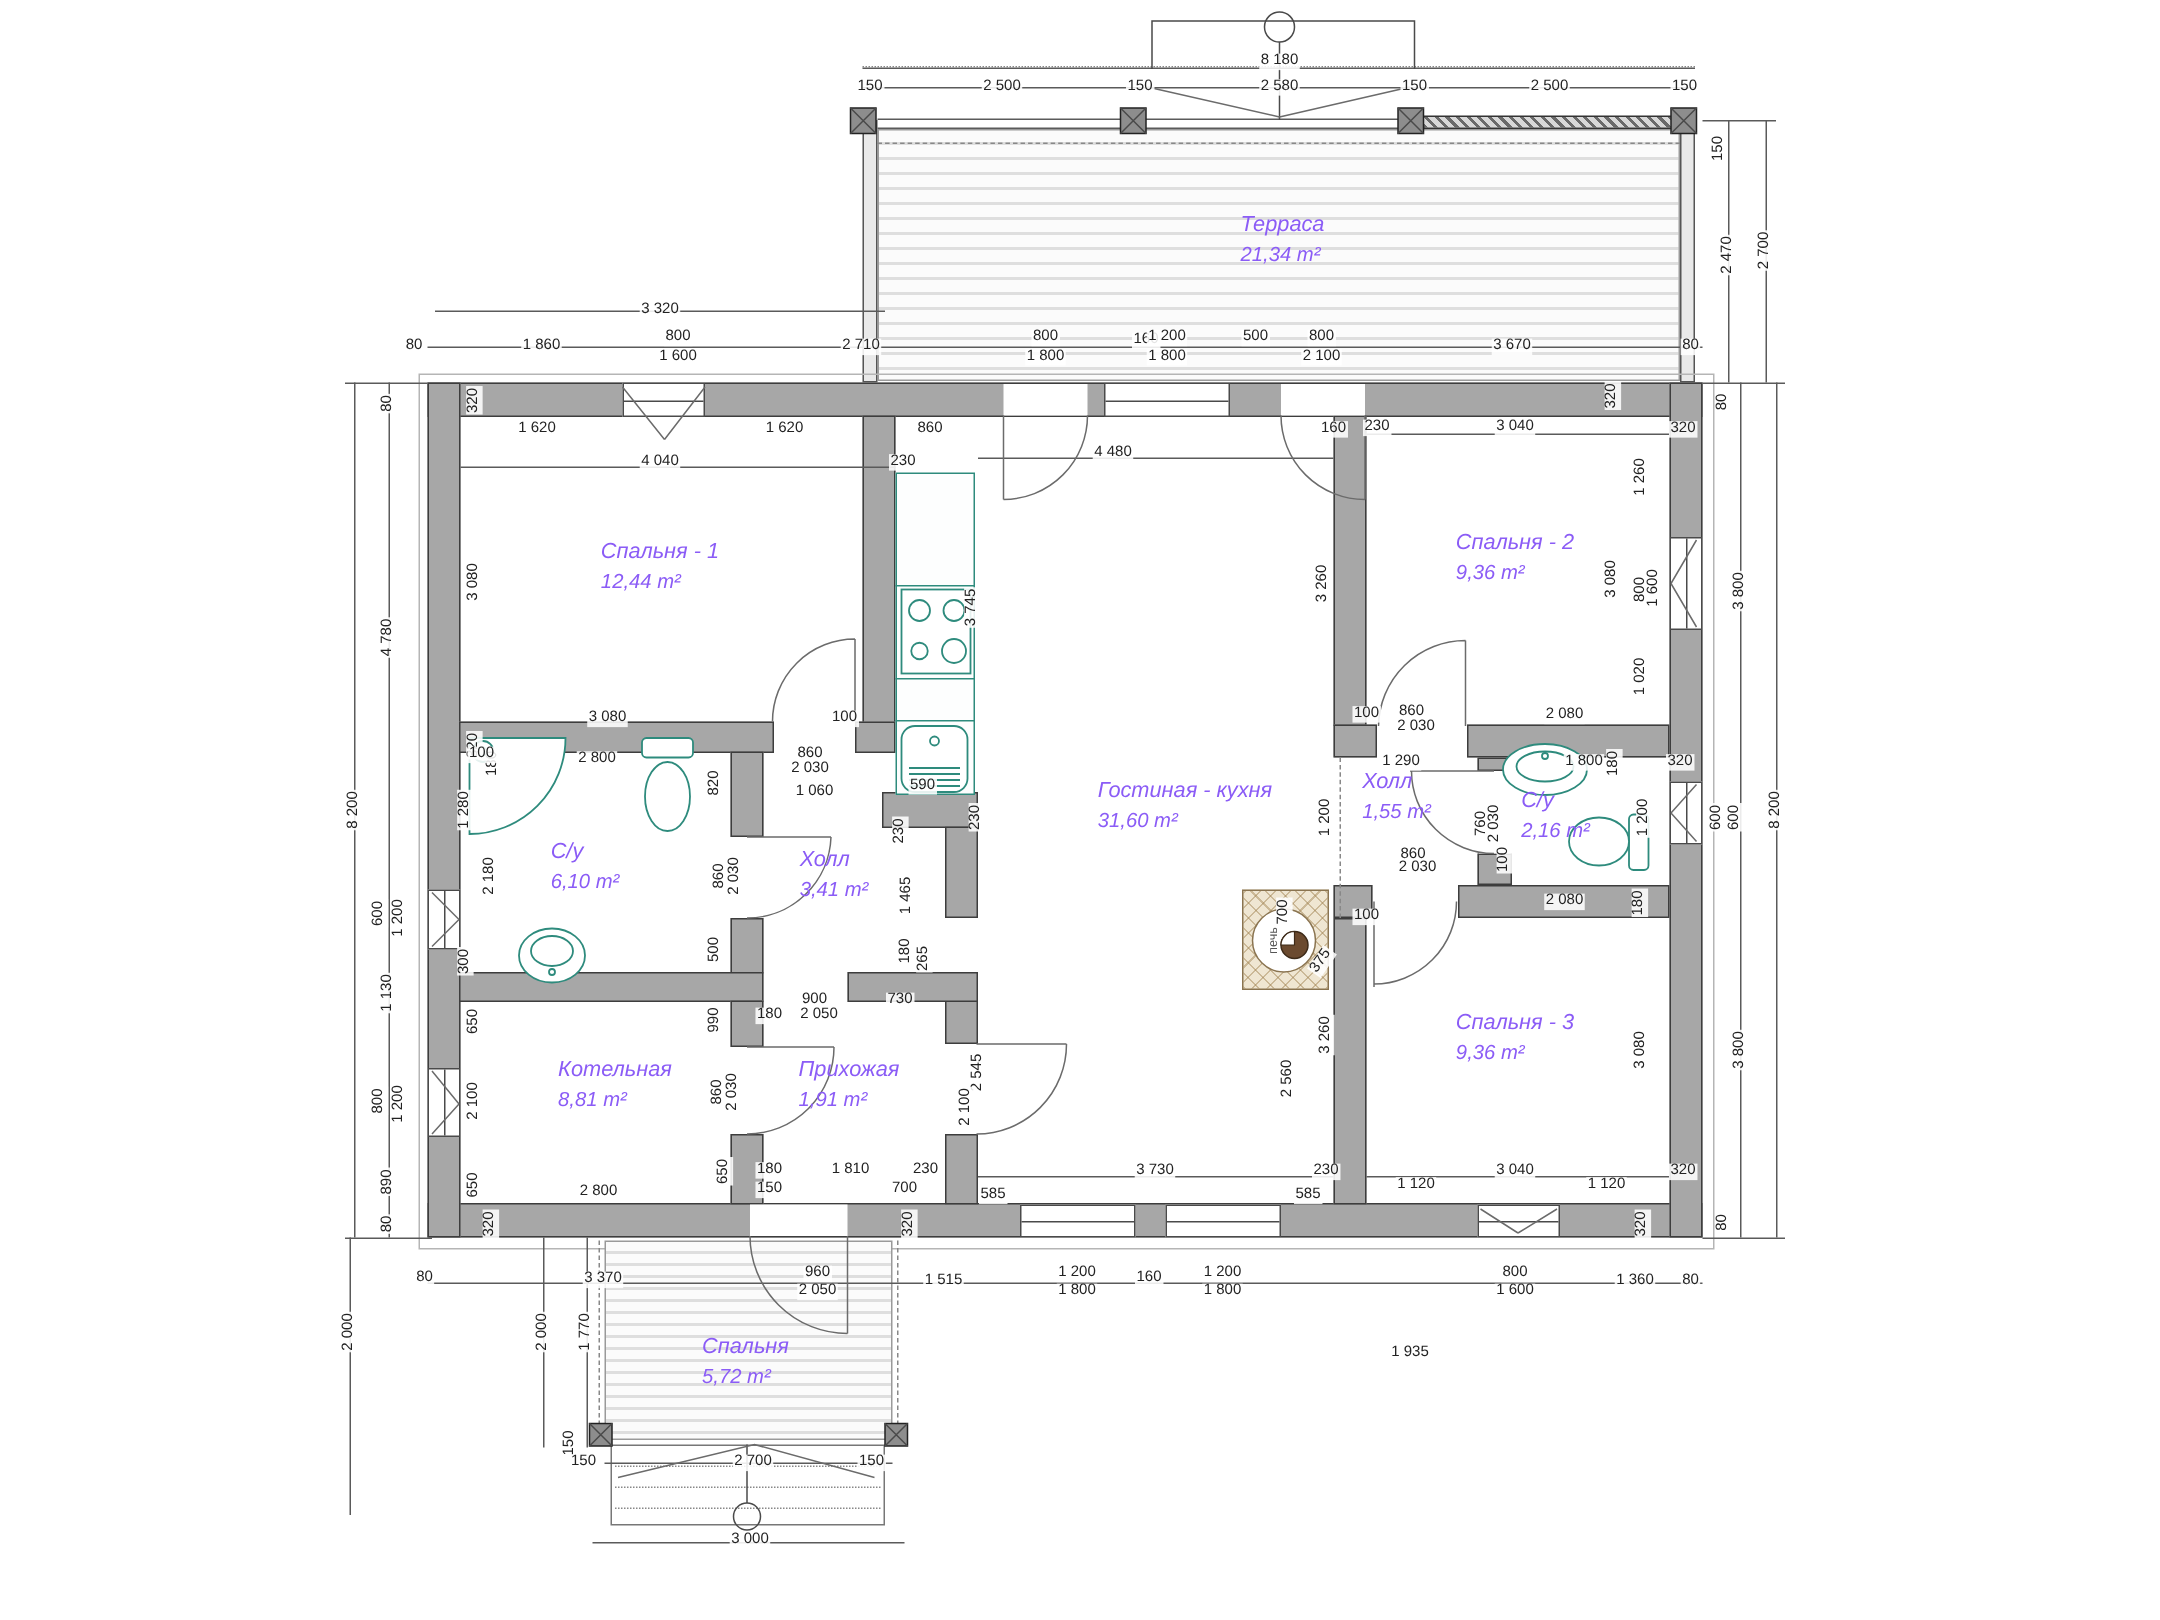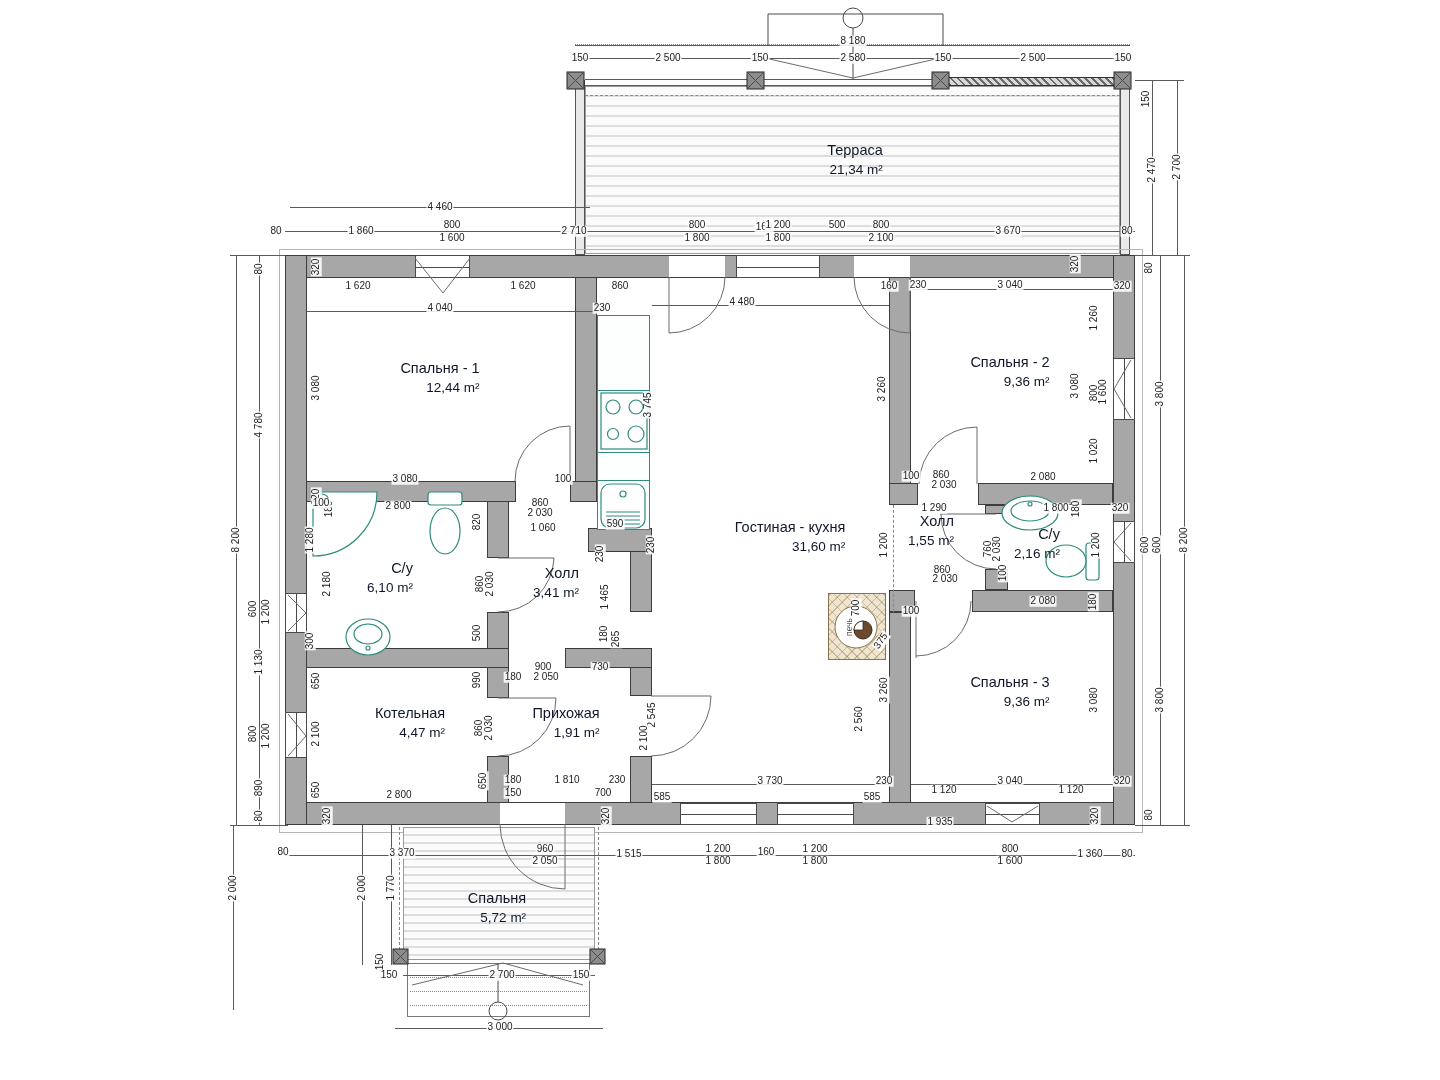--- a/index.html
+++ b/index.html
@@ -33,22 +33,22 @@
   .pech{position:absolute;border:1px solid #8a7450;box-sizing:border-box;
         background:
         repeating-linear-gradient(45deg,rgba(160,130,80,.45) 0 1px,transparent 1px 7px),
         repeating-linear-gradient(-45deg,rgba(160,130,80,.45) 0 1px,transparent 1px 7px),
         #efe6d2;}
   
   .dim{position:absolute;transform:translate(-50%,-50%);font-size:10px;color:#222;
        background:rgba(255,255,255,.88);padding:0 1px;line-height:1.05;white-space:nowrap;}
   .rv{transform:translate(-50%,-50%) rotate(-90deg);}
   .rd{transform:translate(-50%,-50%) rotate(-55deg);}
-  .room{position:absolute;transform:translate(-50%,-50%);text-align:right;color:#0f172a;
-        font-size:14.5px;line-height:1.35;white-space:nowrap;}
+  .room{position:absolute;transform:translate(-50%,-50%);text-align:left;color:#8b5cf6;
+        font-size:14.5px;line-height:1.35;white-space:nowrap;font-style:italic;}
   .room .ar{font-size:13.5px;}
   svg{position:absolute;left:0;top:0;}
   .sym{stroke:#4a4a4a;fill:none;stroke-width:1;}
   .fix{stroke:#2e8b7d;fill:#ffffff;stroke-width:1.2;}
   .door{stroke:#6b6b6b;fill:none;stroke-width:1;}
   .col{fill:#8d8d8d;stroke:#222;stroke-width:1;}
 </style>
 </head>
 <body>
 
@@ -284,21 +284,21 @@
       <div class="room" style="left: 931px; top: 531px;">
         <div>Холл</div>
         <div class="ar">1,55 m²</div>
       </div>
       <div class="room" style="left: 1037px; top: 544px;">
         <div>С/у</div>
         <div class="ar">2,16 m²</div>
       </div>
       <div class="room" style="left: 410px; top: 723px;">
         <div>Котельная</div>
-        <div class="ar">4,47 m²</div>
+        <div class="ar">8,81 m²</div>
       </div>
       <div class="room" style="left: 566px; top: 723px;">
         <div>Прихожая</div>
         <div class="ar">1,91 m²</div>
       </div>
       <div class="room" style="left: 1010px; top: 692px;">
         <div>Спальня - 3</div>
         <div class="ar">9,36 m²</div>
       </div>
       <div class="room" style="left: 497px; top: 908px;">
@@ -311,21 +311,21 @@
       <span class="dim" style="left: 580px; top: 58px;">150</span>
       <span class="dim" style="left: 668px; top: 58px;">2 500</span>
       <span class="dim" style="left: 760px; top: 58px;">150</span>
       <span class="dim" style="left: 853px; top: 58px;">2 580</span>
       <span class="dim" style="left: 943px; top: 58px;">150</span>
       <span class="dim" style="left: 1033px; top: 58px;">2 500</span>
       <span class="dim" style="left: 1123px; top: 58px;">150</span>
       <span class="dim rv" style="left: 1146px; top: 99px;">150</span>
       <span class="dim rv" style="left: 1152px; top: 170px;">2 470</span>
       <span class="dim rv" style="left: 1177px; top: 167px;">2 700</span>
-      <span class="dim" style="left: 440px; top: 207px;">4 460</span>
+      <span class="dim" style="left: 440px; top: 207px;">3 320</span>
       <span class="dim" style="left: 276px; top: 231px;">80</span>
       <span class="dim" style="left: 361px; top: 231px;">1 860</span>
       <span class="dim" style="left: 452px; top: 225px;">800</span>
       <span class="dim" style="left: 452px; top: 238px;">1 600</span>
       <span class="dim" style="left: 574px; top: 231px;">2 710</span>
       <span class="dim" style="left: 697px; top: 225px;">800</span>
       <span class="dim" style="left: 697px; top: 238px;">1 800</span>
       <span class="dim" style="left: 764px; top: 227px;">160</span>
       <span class="dim" style="left: 778px; top: 225px;">1 200</span>
       <span class="dim" style="left: 778px; top: 238px;">1 800</span>
@@ -409,21 +409,21 @@
       <span class="dim" style="left: 283px; top: 852px;">80</span>
       <span class="dim" style="left: 402px; top: 853px; text-align: right;">3 370</span>
       <span class="dim" style="left: 545px; top: 849px;">960</span>
       <span class="dim" style="left: 545px; top: 861px;">2 050</span>
       <span class="dim" style="left: 629px; top: 854px;">1 515</span>
       <span class="dim" style="left: 718px; top: 849px;">1 200</span>
       <span class="dim" style="left: 718px; top: 861px;">1 800</span>
       <span class="dim" style="left: 766px; top: 852px;">160</span>
       <span class="dim" style="left: 815px; top: 849px;">1 200</span>
       <span class="dim" style="left: 815px; top: 861px;">1 800</span>
-      <span class="dim" style="left: 940px; top: 822px;">1 935</span>
+      <span class="dim" style="left: 940px; top: 902px;">1 935</span>
       <span class="dim" style="left: 1010px; top: 849px;">800</span>
       <span class="dim" style="left: 1010px; top: 861px;">1 600</span>
       <span class="dim" style="left: 1090px; top: 854px;">1 360</span>
       <span class="dim" style="left: 1127px; top: 854px;">80</span>
       <span class="dim rv" style="left: 233px; top: 888px;">2 000</span>
       <span class="dim rv" style="left: 362px; top: 888px;">2 000</span>
       <span class="dim rv" style="left: 391px; top: 888px;">1 770</span>
       <span class="dim rv" style="left: 380px; top: 962px;">150</span>
       <span class="dim" style="left: 389px; top: 975px;">150</span>
       <span class="dim" style="left: 502px; top: 975px;">2 700</span>

